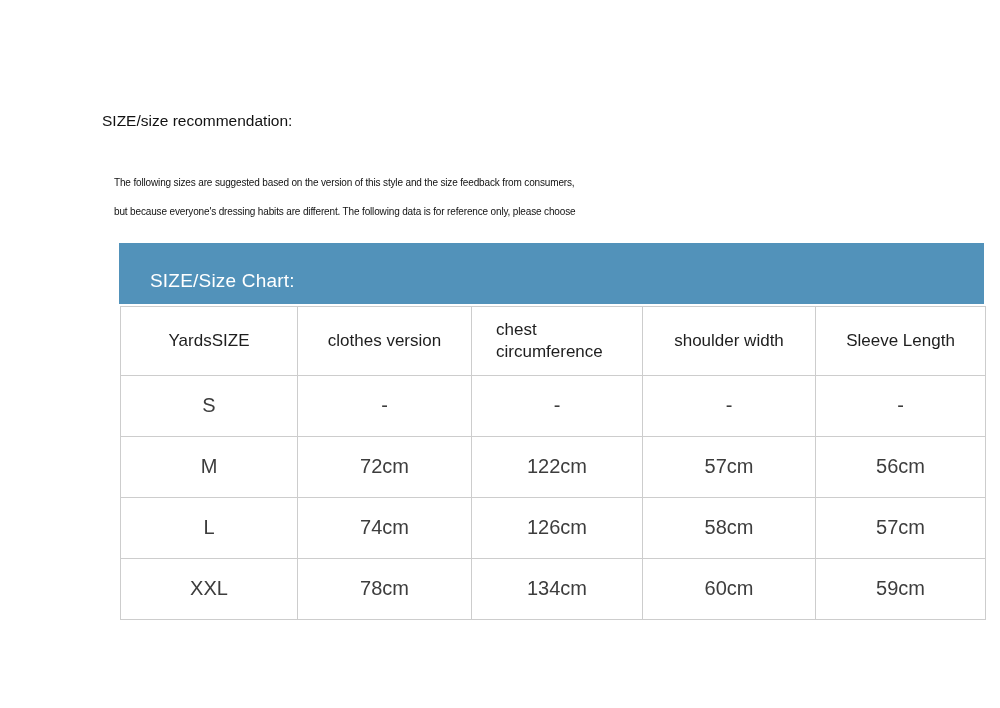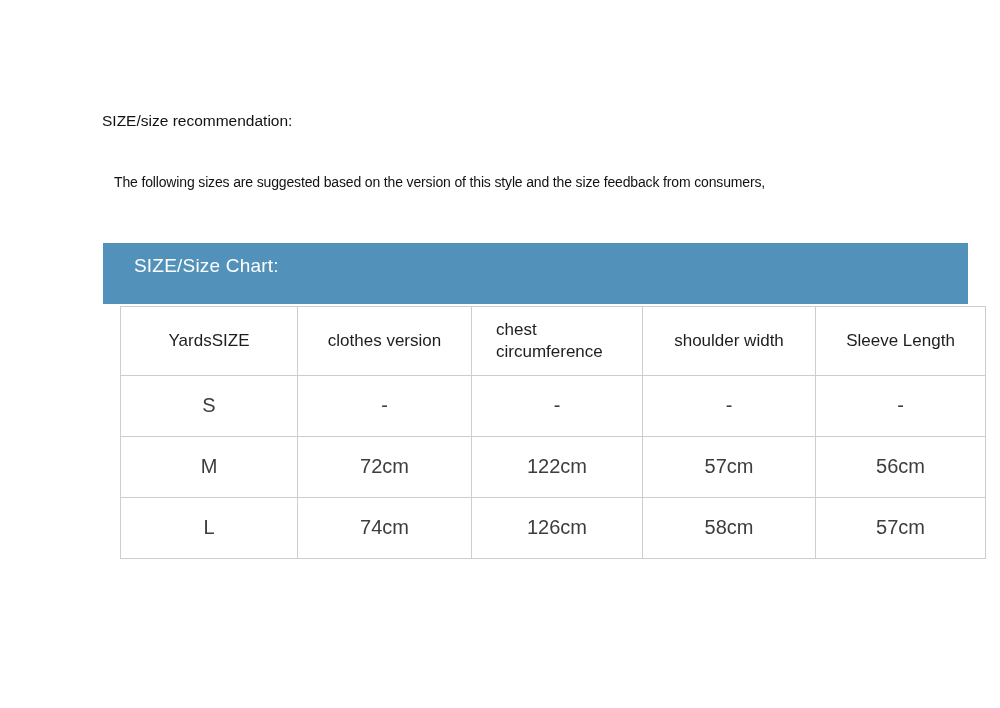--- a/index.html
+++ b/index.html
@@ -9,28 +9,28 @@
     position: relative; overflow: hidden;
     font-family: "Liberation Sans", "DejaVu Sans", sans-serif;
     color: #111111;
   }
   .rec-title {
     position: absolute; left: 66px; top: 76px;
     font-size: 15.5px; color: #121212;
   }
   .rec-desc {
     position: absolute; left: 66px; top: 126px;
-    font-size: 14px; line-height: 17.3px;
+    font-size: 10px; line-height: 17.3px;
     color: #121212; letter-spacing: -0.15px;
   }
   .rec-desc div { white-space: nowrap; }
   .chart-banner {
-    position: absolute; left: 67px; top: 207px;
+    position: absolute; left: 83px; top: 207px;
     width: 865px; height: 61px;
-    display: flex; align-items: flex-start;
+    display: flex; align-items: flex-end;
     padding-left: 19px;
   }
   .chart-banner span { color: #ffffff; font-size: 19px; letter-spacing: 0.2px; }
   table.size-table {
     position: absolute; left: 84px; top: 270px;
     width: 865px; border-collapse: collapse; table-layout: fixed;
     background: #ffffff;
   }
   .size-table th, .size-table td {
     border: 1px solid #cdcdcd;
@@ -49,20 +49,21 @@
 </style>
 </head>
 <body>
 
 <div class="page">
 
   <div class="rec-title">SIZE/size recommendation:</div>
 
   <div class="rec-desc">
     <div>The following sizes are suggested based on the version of this style and the size feedback from consumers,</div>
+    <div>but because everyone's dressing habits are different. The following data is for reference only, please choose</div>
   </div>
 
   <div class="chart-banner" style="background: rgb(82, 146, 186);">
     <span>SIZE/Size Chart:</span>
   </div>
 
   <table class="size-table">
     <colgroup>
       <col style="width:177px">
         <col style="width:174px">
@@ -96,16 +97,23 @@
         <td>57cm</td>
         <td>56cm</td>
       </tr>
       <tr>
         <td>L</td>
         <td>74cm</td>
         <td>126cm</td>
         <td>58cm</td>
         <td>57cm</td>
       </tr>
+      <tr>
+        <td>XXL</td>
+        <td>78cm</td>
+        <td>134cm</td>
+        <td>60cm</td>
+        <td>59cm</td>
+      </tr>
     </tbody>
   </table>
 
 </div>
 
 </body></html>

